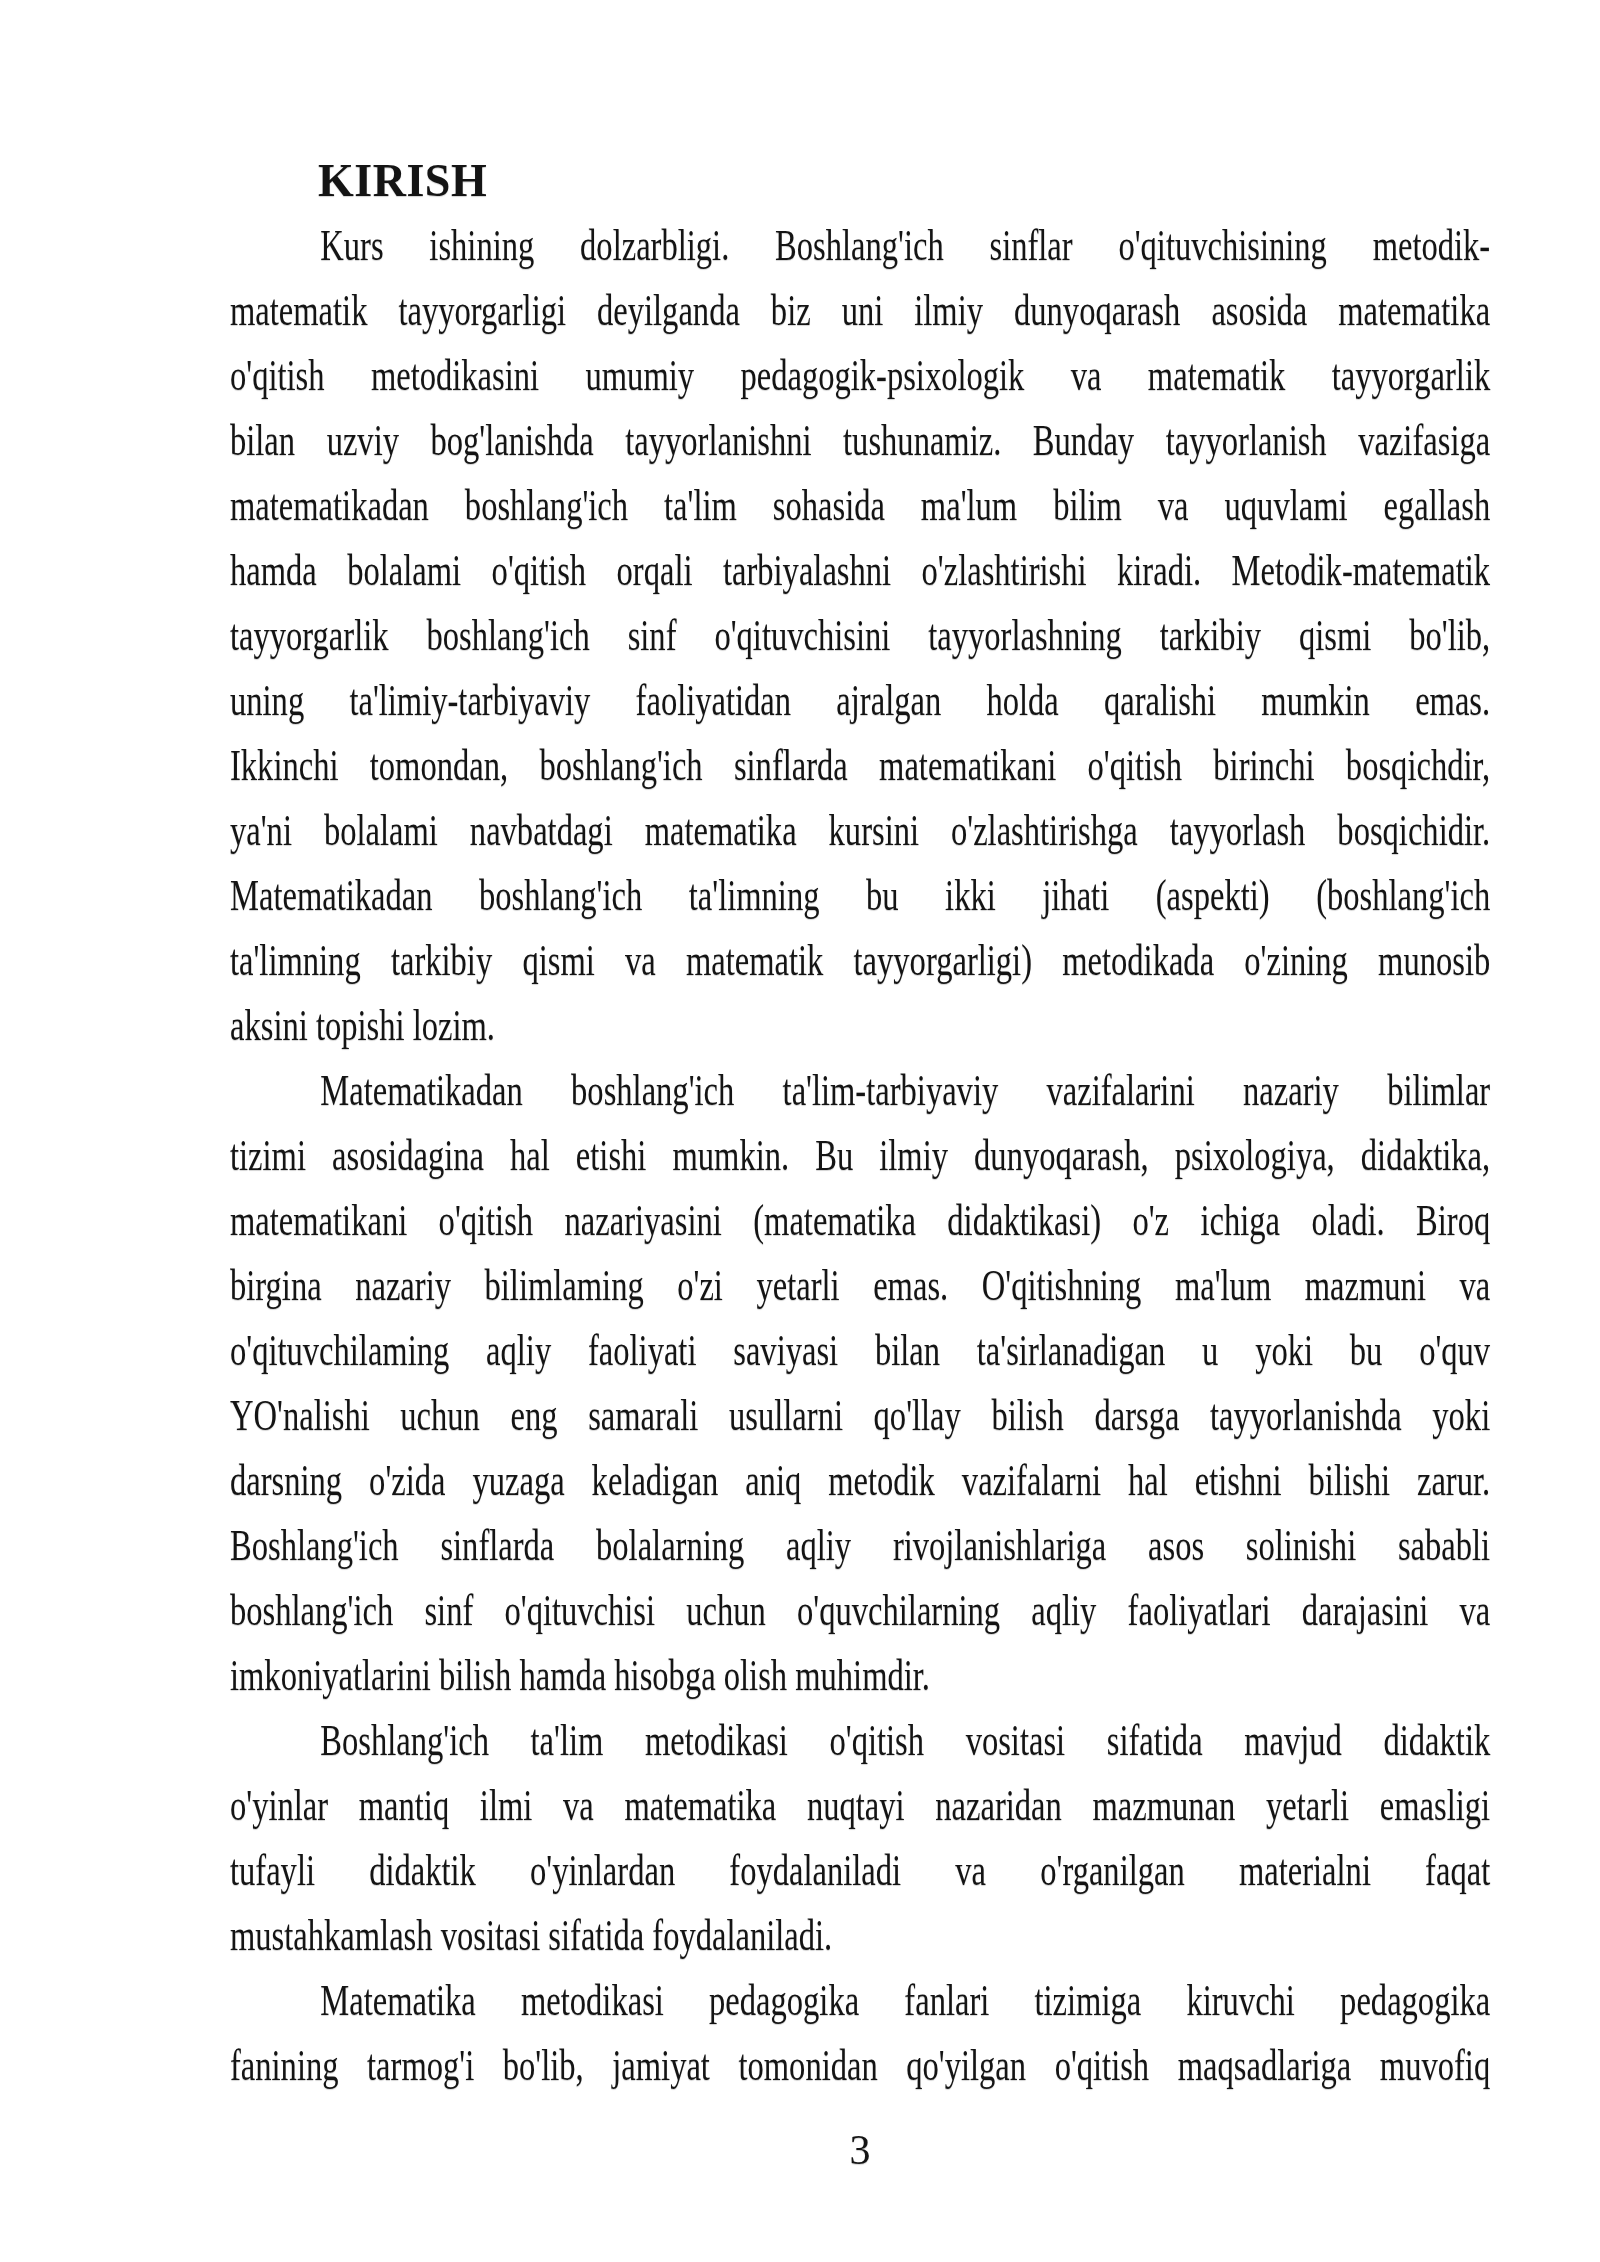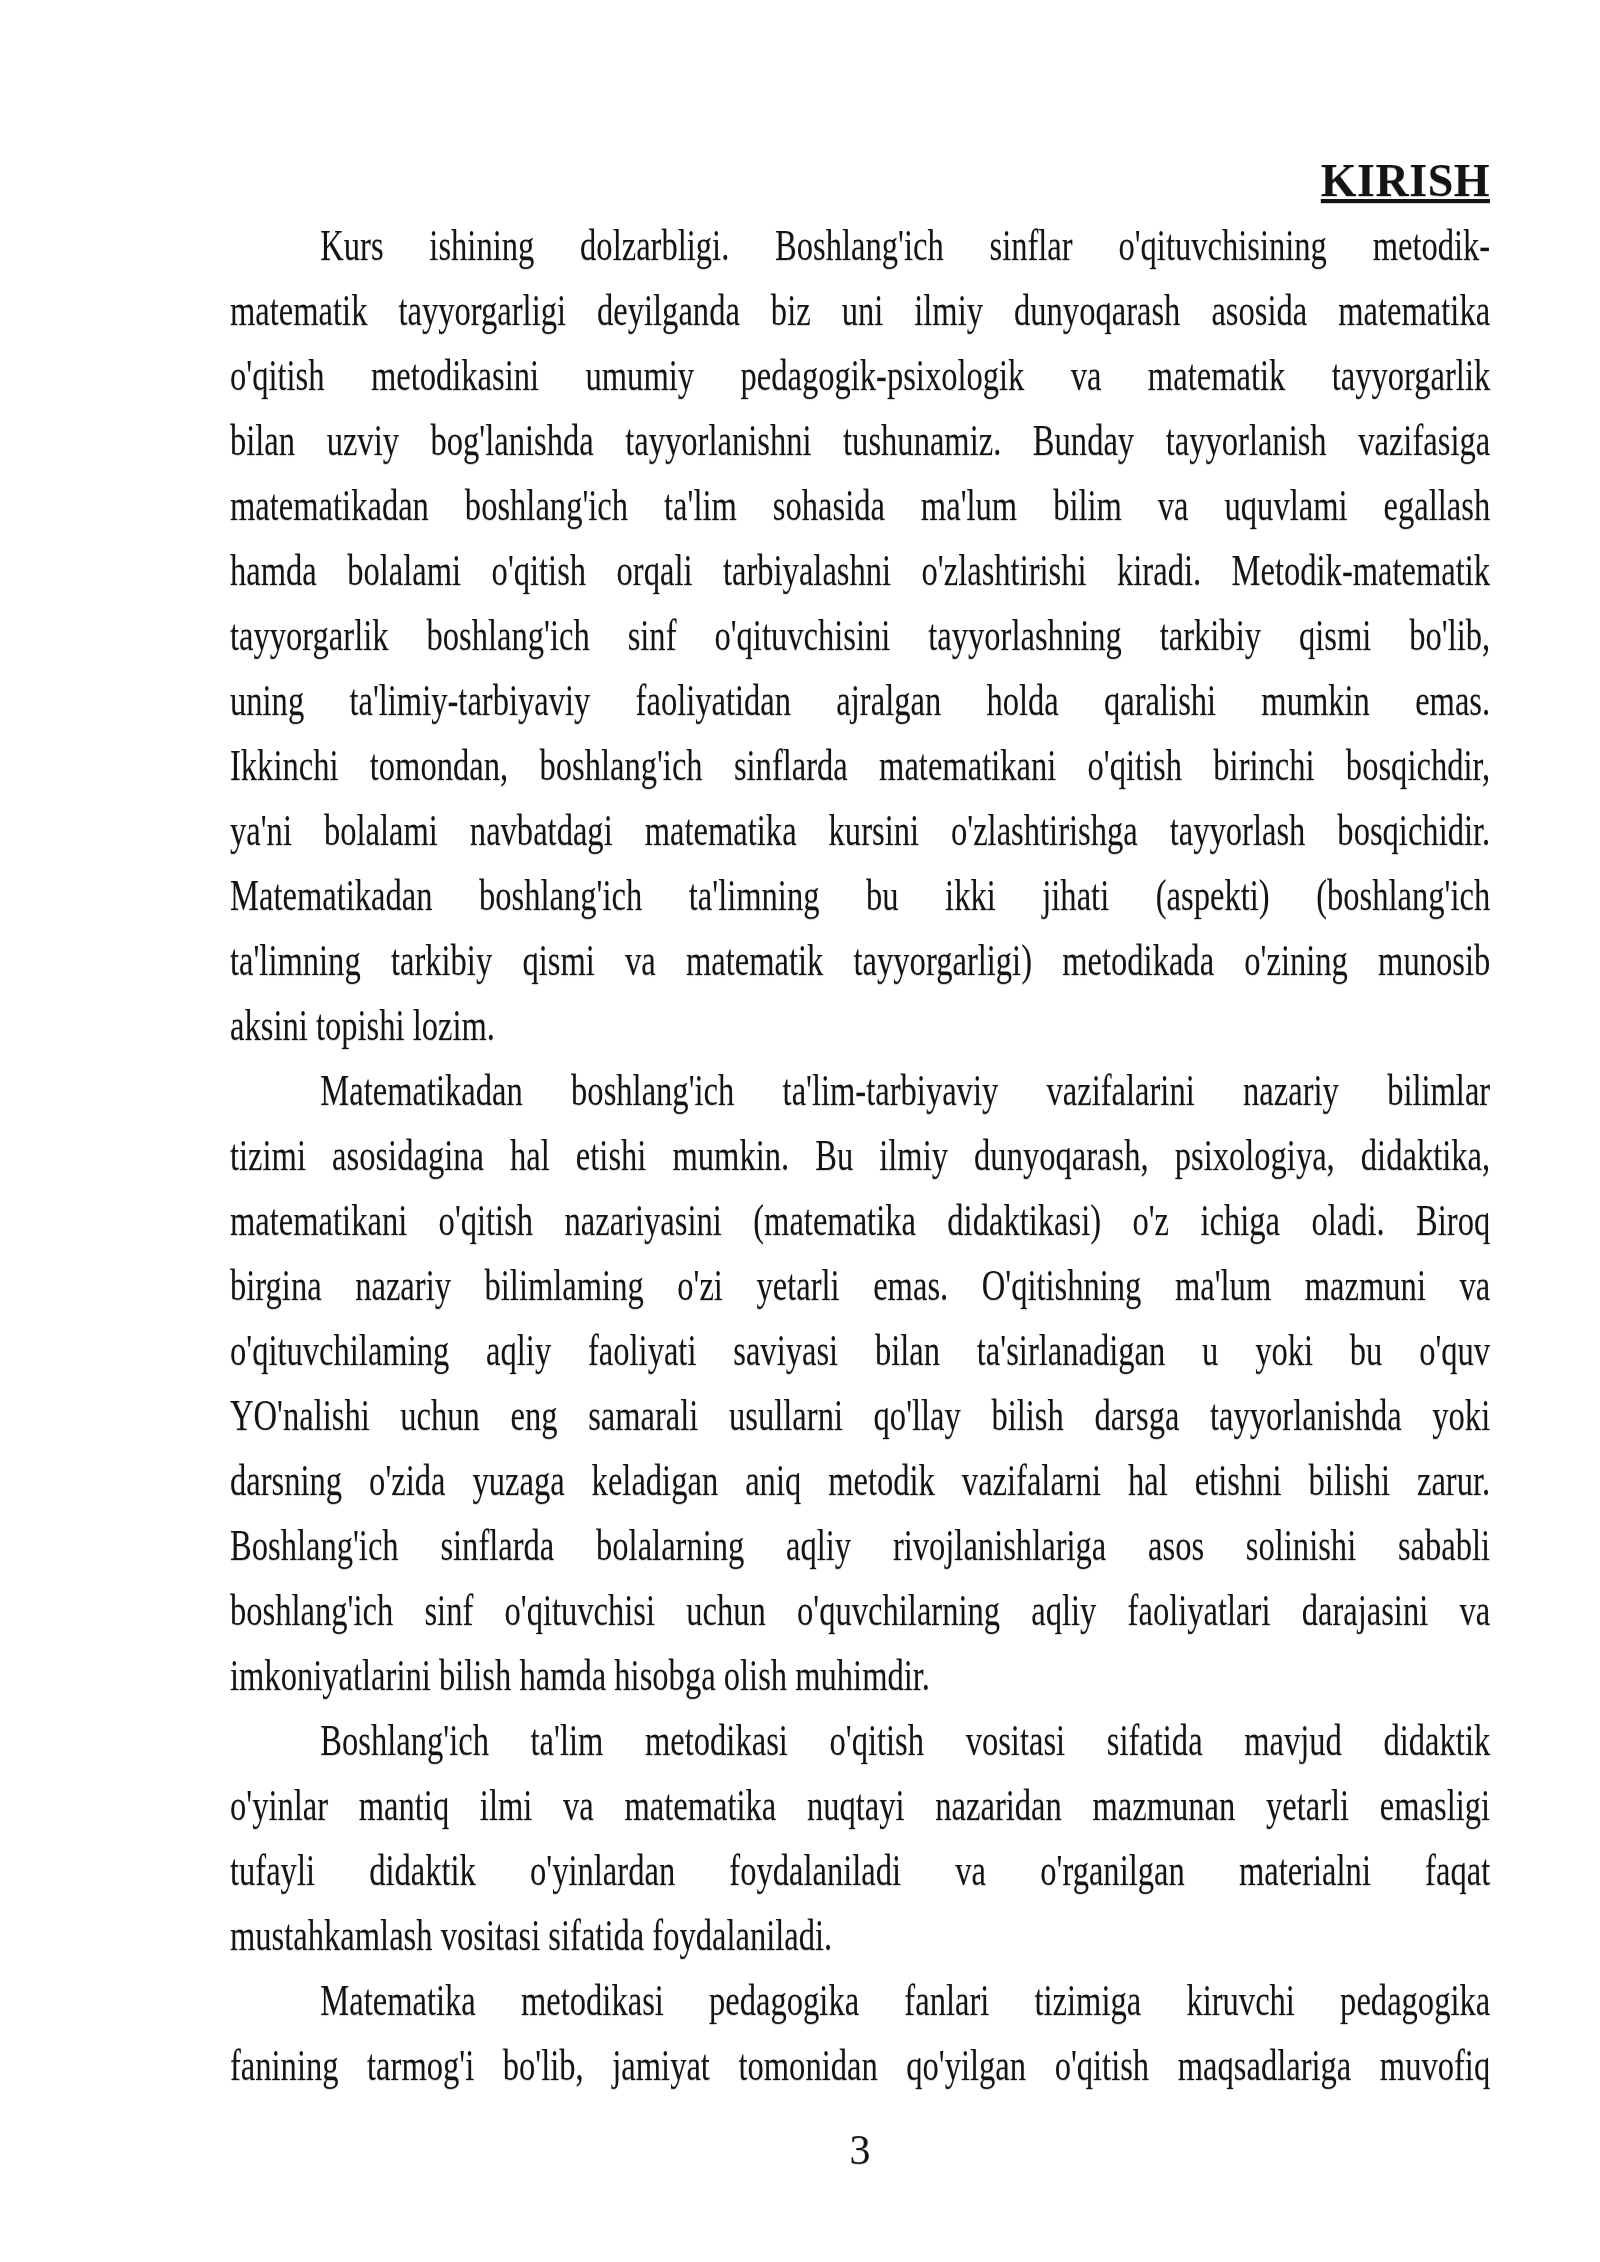--- a/index.html
+++ b/index.html
@@ -13,26 +13,25 @@
     overflow: hidden;
     text-shadow: 0 1px 1px rgba(0,0,0,0.18);
   }
   .doc-title {
     position: absolute;
     top: 148px;
     left: 230px;
     width: 1260px;
     box-sizing: border-box;
     padding-left: 88px;
-    text-align: right;
+    text-align: left;
     font-weight: bold;
     font-size: 46px;
     line-height: 65px;
     letter-spacing: 0.5px;
-    text-decoration: underline;
   }
   .doc-body {
     position: absolute;
     top: 213px;
     left: 230px;
     width: 1703px;
     transform: scaleX(0.74);
     transform-origin: 0 0;
     font-size: 44px;
     line-height: 65px;

